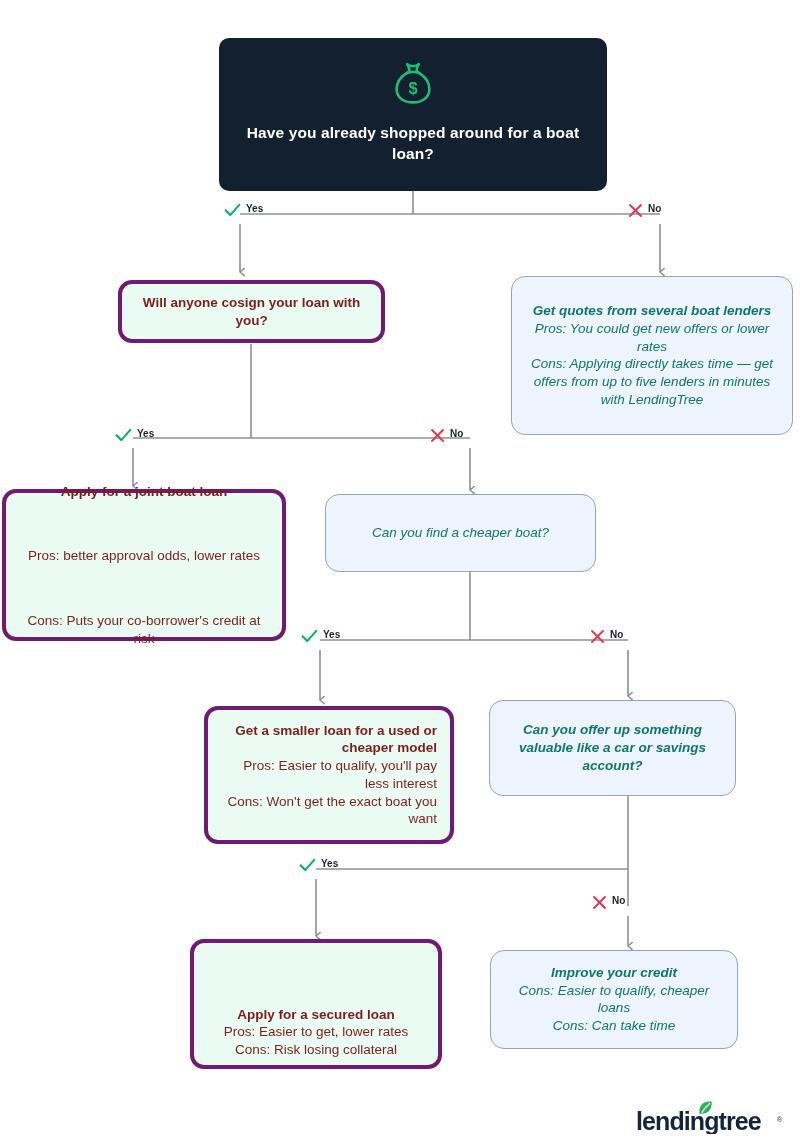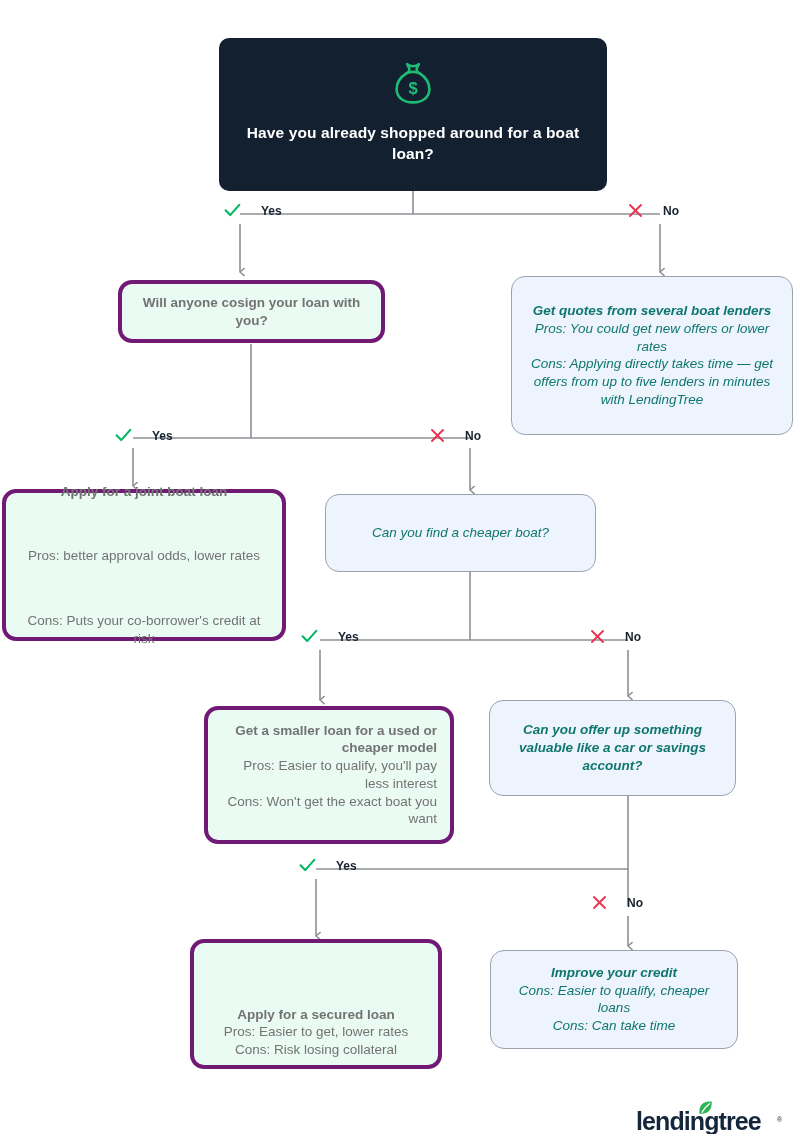--- a/index.html
+++ b/index.html
@@ -58,42 +58,41 @@
     letter-spacing: .1px;
   }
   .bag-icon {
     display: block;
     margin-bottom: 14px;
   }
   
   .node.green {
     background: #eafbf3;
     border: 3px solid #701a75;
-    color: #737373;
+    color: #7f1d1d;
   }
   .node.green.thick { border-width: 4px; }
   
   .node.blue {
     background: #eef4fd;
     border: 1.5px solid #9aa3ae;
     color: #0f766e;
     font-style: italic;
   }
   .node .title { font-size: 13.5px; }
   .node .body  { font-size: 13.5px; }
   .node.blue.question .q { font-size: 13.5px; line-height: 1.32; font-weight: normal; }
   .node.green.question .q { font-size: 13.5px; line-height: 1.32; font-weight: bold; }
 
   
   .branch {
     position: absolute;
     display: flex;
-    align-items: center;
-    gap: 20px;
-    font-size: 12px;
+    gap: 5px;
+    font-size: 10px;
     font-weight: bold;
     color: #18222f;
     white-space: nowrap;
   }
   .branch .glyph { display: inline-flex; align-items: center; }
 
   
   #logo {
     position: absolute;
     left: 636px;

